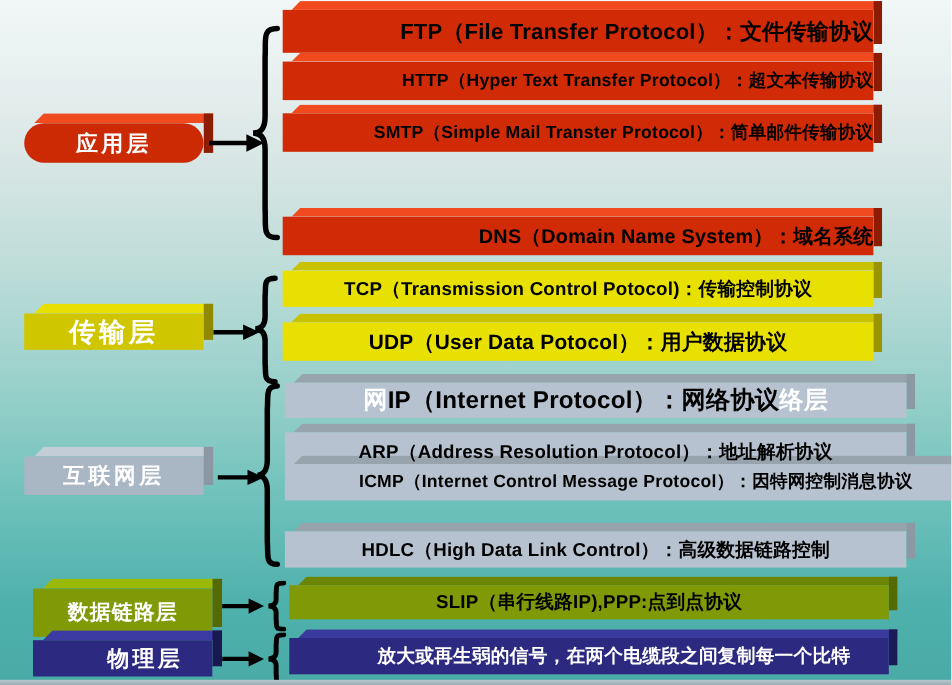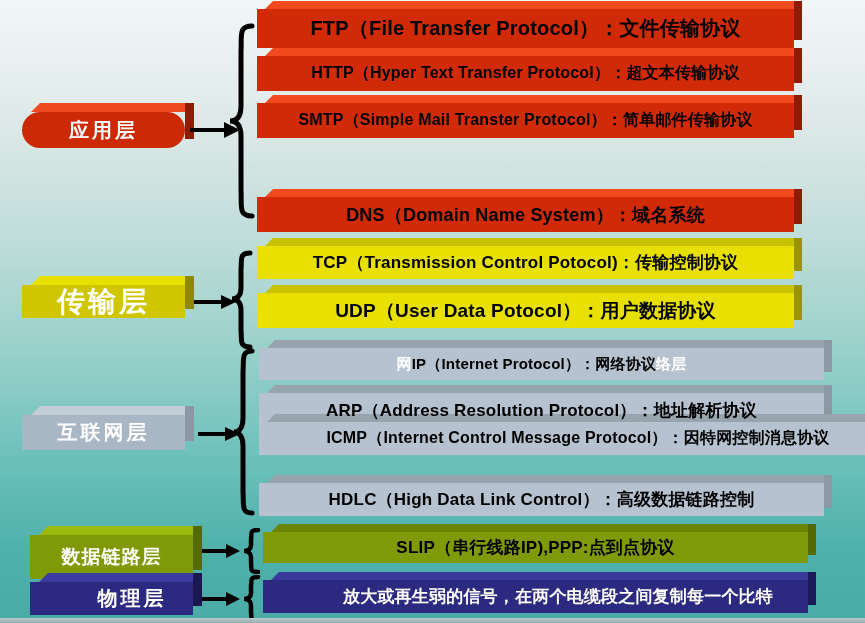--- a/index.html
+++ b/index.html
@@ -44,21 +44,21 @@
   }
   
   .slab::after{
     content:"";position:absolute;top:-8px;right:-8px;width:8px;bottom:8px;
     background:var(--side);
     clip-path:polygon(0 0,100% 0,100% calc(100% - 0px),0 100%);
   }
   .slab > .txt{position:relative;z-index:2;}
 
   
-  .red   { background:#d02a06; --top:#f04a1e; --side:#8e1c03; color:#000; }
+  .red   { background:#d02a06; --top:#f04a1e; --side:#8e1c03; color:#000;justify-content:flex-end; }
   .yel   { background:#e8e000; --top:#c9c200; --side:#9a9400; color:#000; }
   .gray  { background:#b6c2cf; --top:#97a3ad; --side:#8c98a4; color:#000; }
   .olive { background:#7f9a06; --top:#6d8505; --side:#566a03; color:#000; }
   .navy  { background:#2b2a80; --top:#3a3a9c; --side:#1c1b5a; color:#fff; }
 
   .lblbox{
     position:absolute;box-sizing:border-box;
     display:flex;align-items:center;justify-content:center;
     font-weight:bold;color:#fff;white-space:nowrap;
     font-family:"DejaVu Serif","Liberation Serif",serif;
@@ -109,21 +109,21 @@
   <div class="slab red" style="left:257px;top:56px;width:537px;height:35px;font-size:16px;">
     <span class="txt">HTTP（Hyper Text Transfer Protocol）：超文本传输协议</span>
   </div>
   <div class="slab red" style="left:257px;top:103px;width:537px;height:35px;font-size:16px;">
     <span class="txt">SMTP（Simple Mail Transter Protocol）：简单邮件传输协议</span>
   </div>
   <div class="slab red" style="left:257px;top:197px;width:537px;height:35px;font-size:18px;">
     <span class="txt">DNS（Domain Name System）：域名系统</span>
   </div>
 
-  <div class="lblbox lbl-yel" style="left:22px;top:285px;width:163px;height:33px;font-size:28px;text-align:right;">
+  <div class="lblbox lbl-yel" style="left:22px;top:285px;width:163px;height:33px;font-size:24px;text-align:right;">
     <span class="txt">传输层</span>
   </div>
 
   <svg class="arrow" style="left:192px;top:288px;" width="44" height="28" viewBox="0 0 44 28">
     <line x1="2" y1="14" x2="32" y2="14" stroke="#000" stroke-width="4"></line>
     <polygon points="44,14 29,7 29,21" fill="#000"></polygon>
   </svg>
 
   <svg class="brace" style="left:228px;top:250px;" width="26" height="100" viewBox="0 0 26 100">
     <path d="M22 3 C11 3,14 10,13 19 L13 38 C13 46,9 49,4 49 C9 49,13 52,13 60 L13 80 C14 90,11 97,22 97" fill="none" stroke="#000" stroke-width="5" stroke-linecap="round"></path>
@@ -142,21 +142,21 @@
 
   <svg class="arrow" style="left:196px;top:420px;" width="44" height="28" viewBox="0 0 44 28">
     <line x1="2" y1="14" x2="32" y2="14" stroke="#000" stroke-width="4"></line>
     <polygon points="44,14 29,7 29,21" fill="#000"></polygon>
   </svg>
 
   <svg class="brace" style="left:230px;top:348px;" width="26" height="168" viewBox="0 0 26 168">
     <path d="M22 3 C11 3,14 12,13 24 L13 70 C13 80,9 84,4 84 C9 84,13 88,13 98 L13 144 C14 157,11 165,22 165" fill="none" stroke="#000" stroke-width="5" stroke-linecap="round"></path>
   </svg>
 
-  <div class="slab gray" style="left:259px;top:348px;width:565px;height:32px;font-size:15px;">
+  <div class="slab gray" style="left:259px;top:348px;width:565px;height:32px;font-size:22px;">
     <span class="txt"><span class="white">网</span><span>IP（Internet Protocol）：网络协议</span><span class="white">络层</span></span>
   </div>
   <div class="slab gray" style="left:259px;top:393px;width:565px;height:34px;font-size:17px;">
     <span class="txt">ARP（Address Resolution Protocol）：地址解析协议</span>
   </div>
   <div class="slab gray" style="left:259px;top:422px;width:638px;height:33px;font-size:16px;align-items:center;">
     <span class="txt">ICMP（Internet Control Message Protocol）：因特网控制消息协议</span>
   </div>
   <div class="slab gray" style="left:259px;top:483px;width:565px;height:33px;font-size:17px;">
     <span class="txt">HDLC（High Data Link Control）：高级数据链路控制</span>

